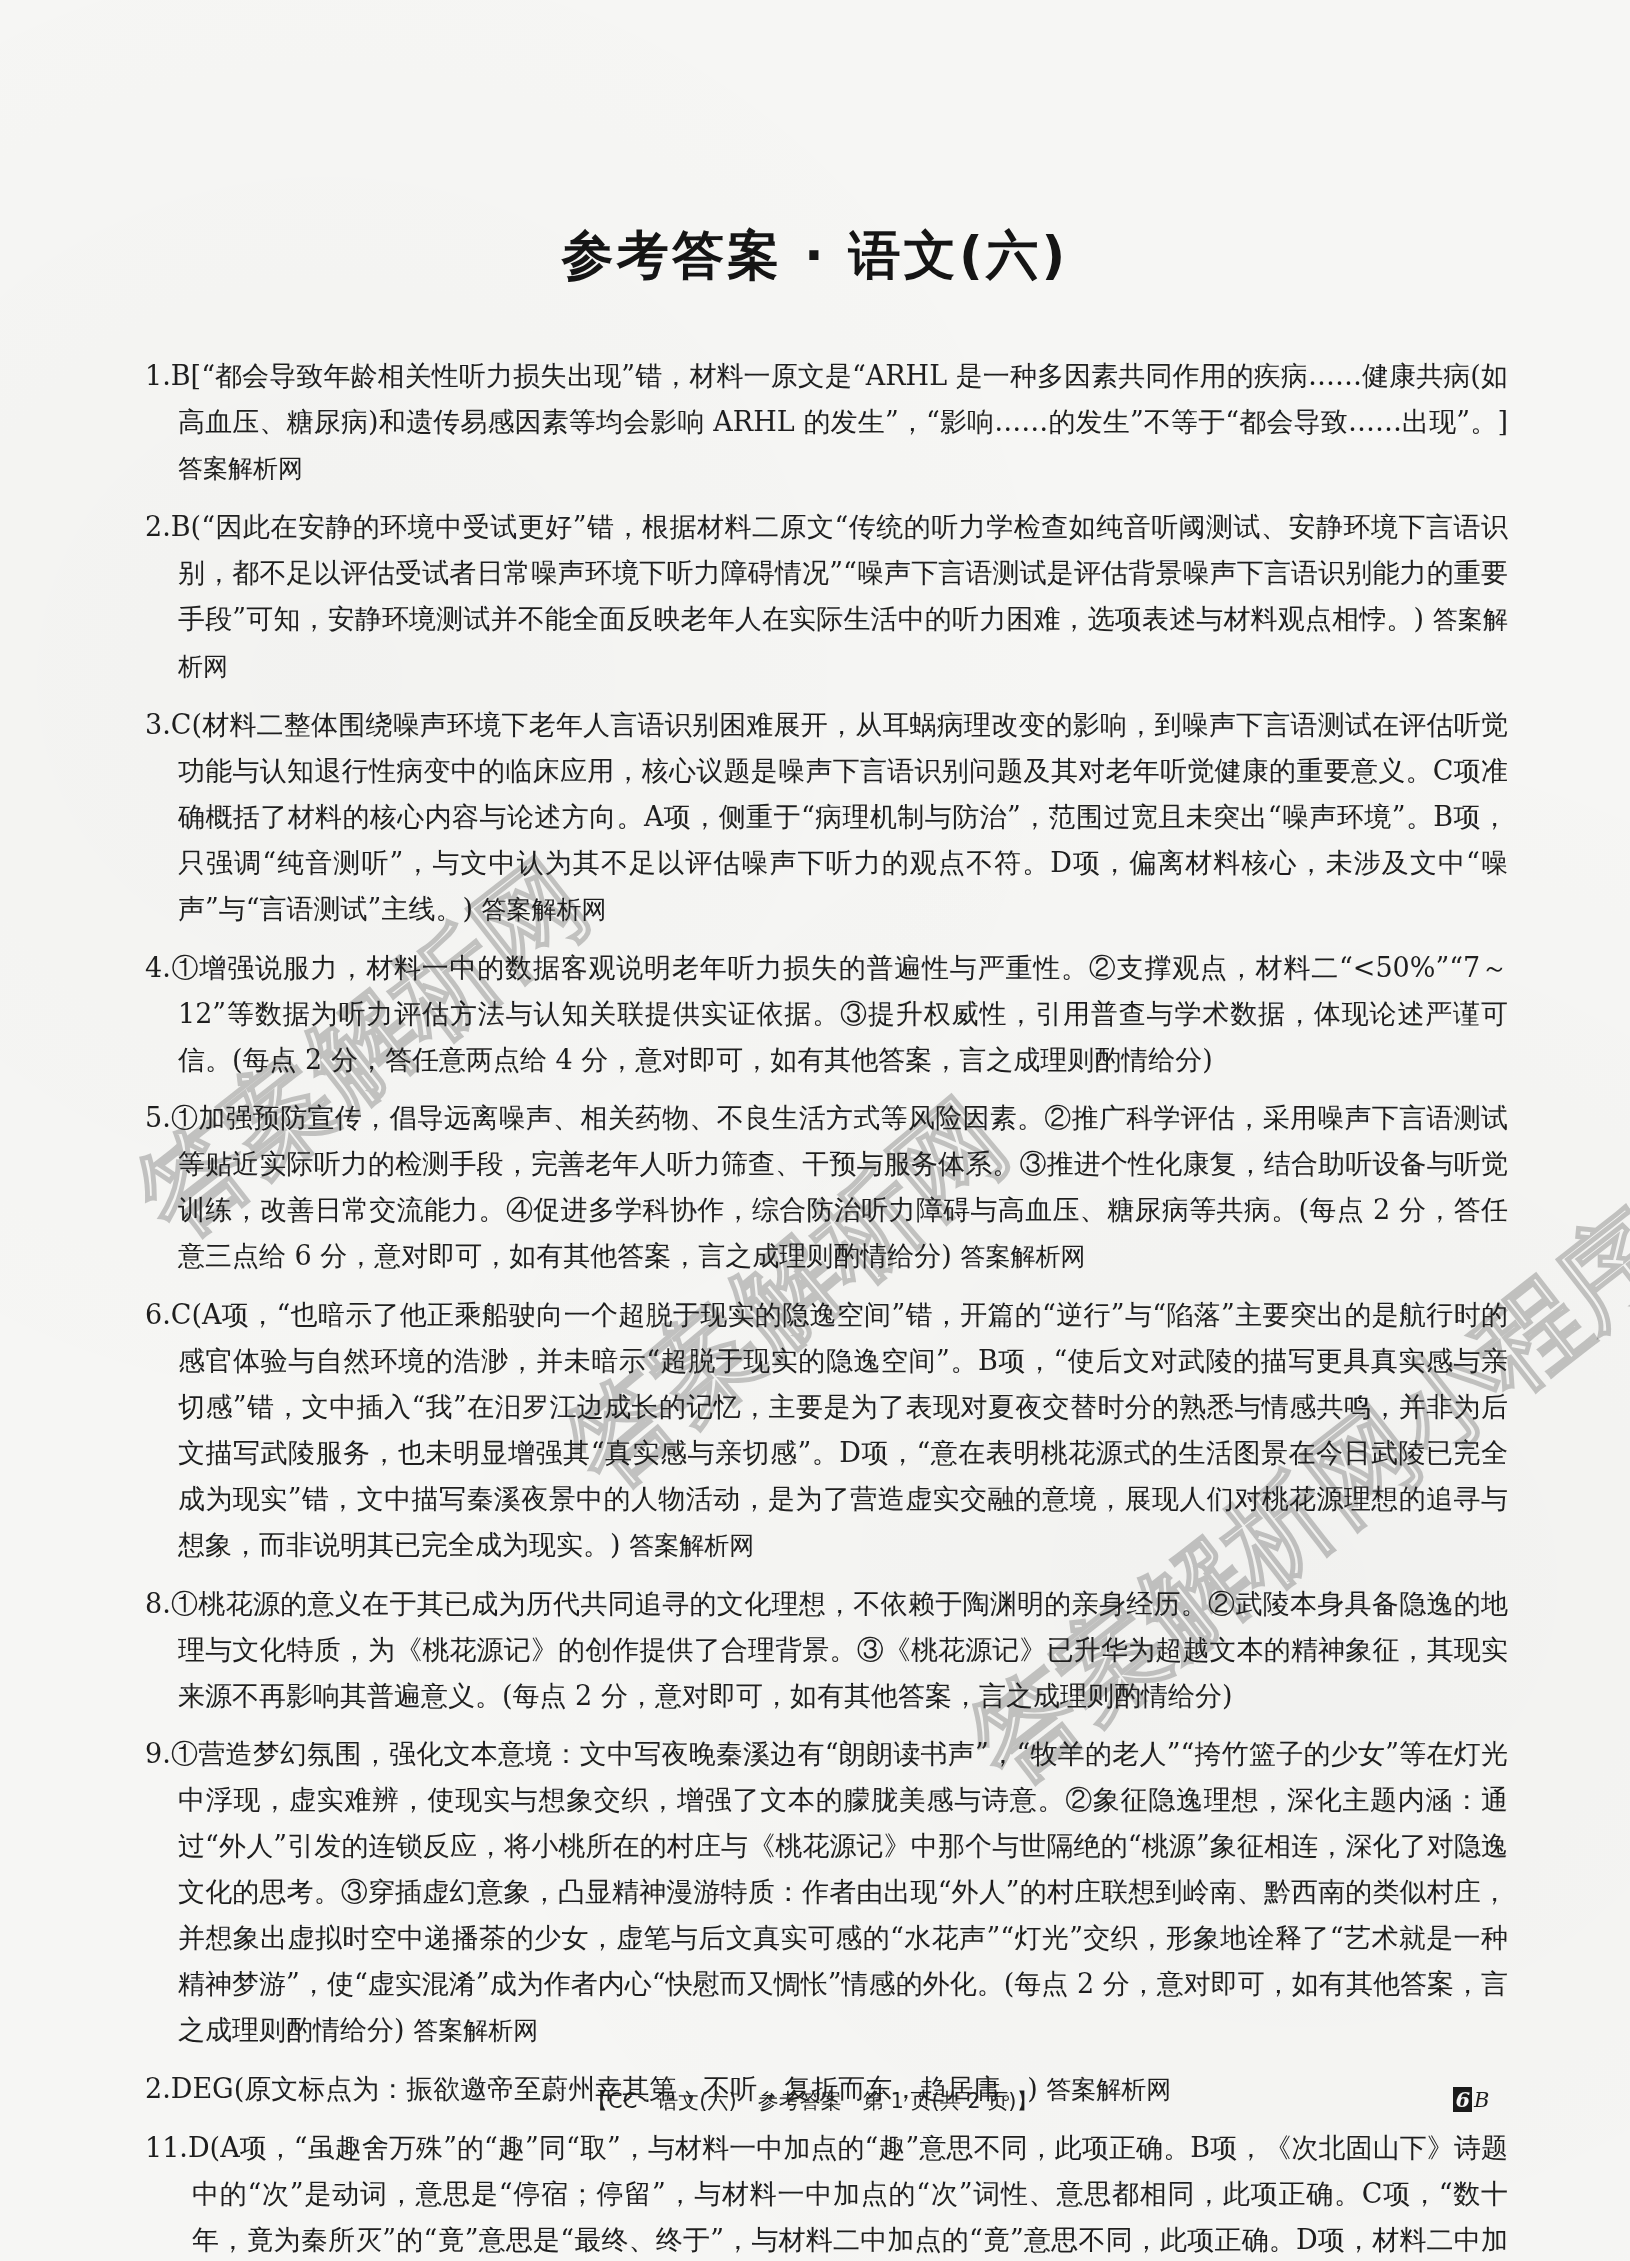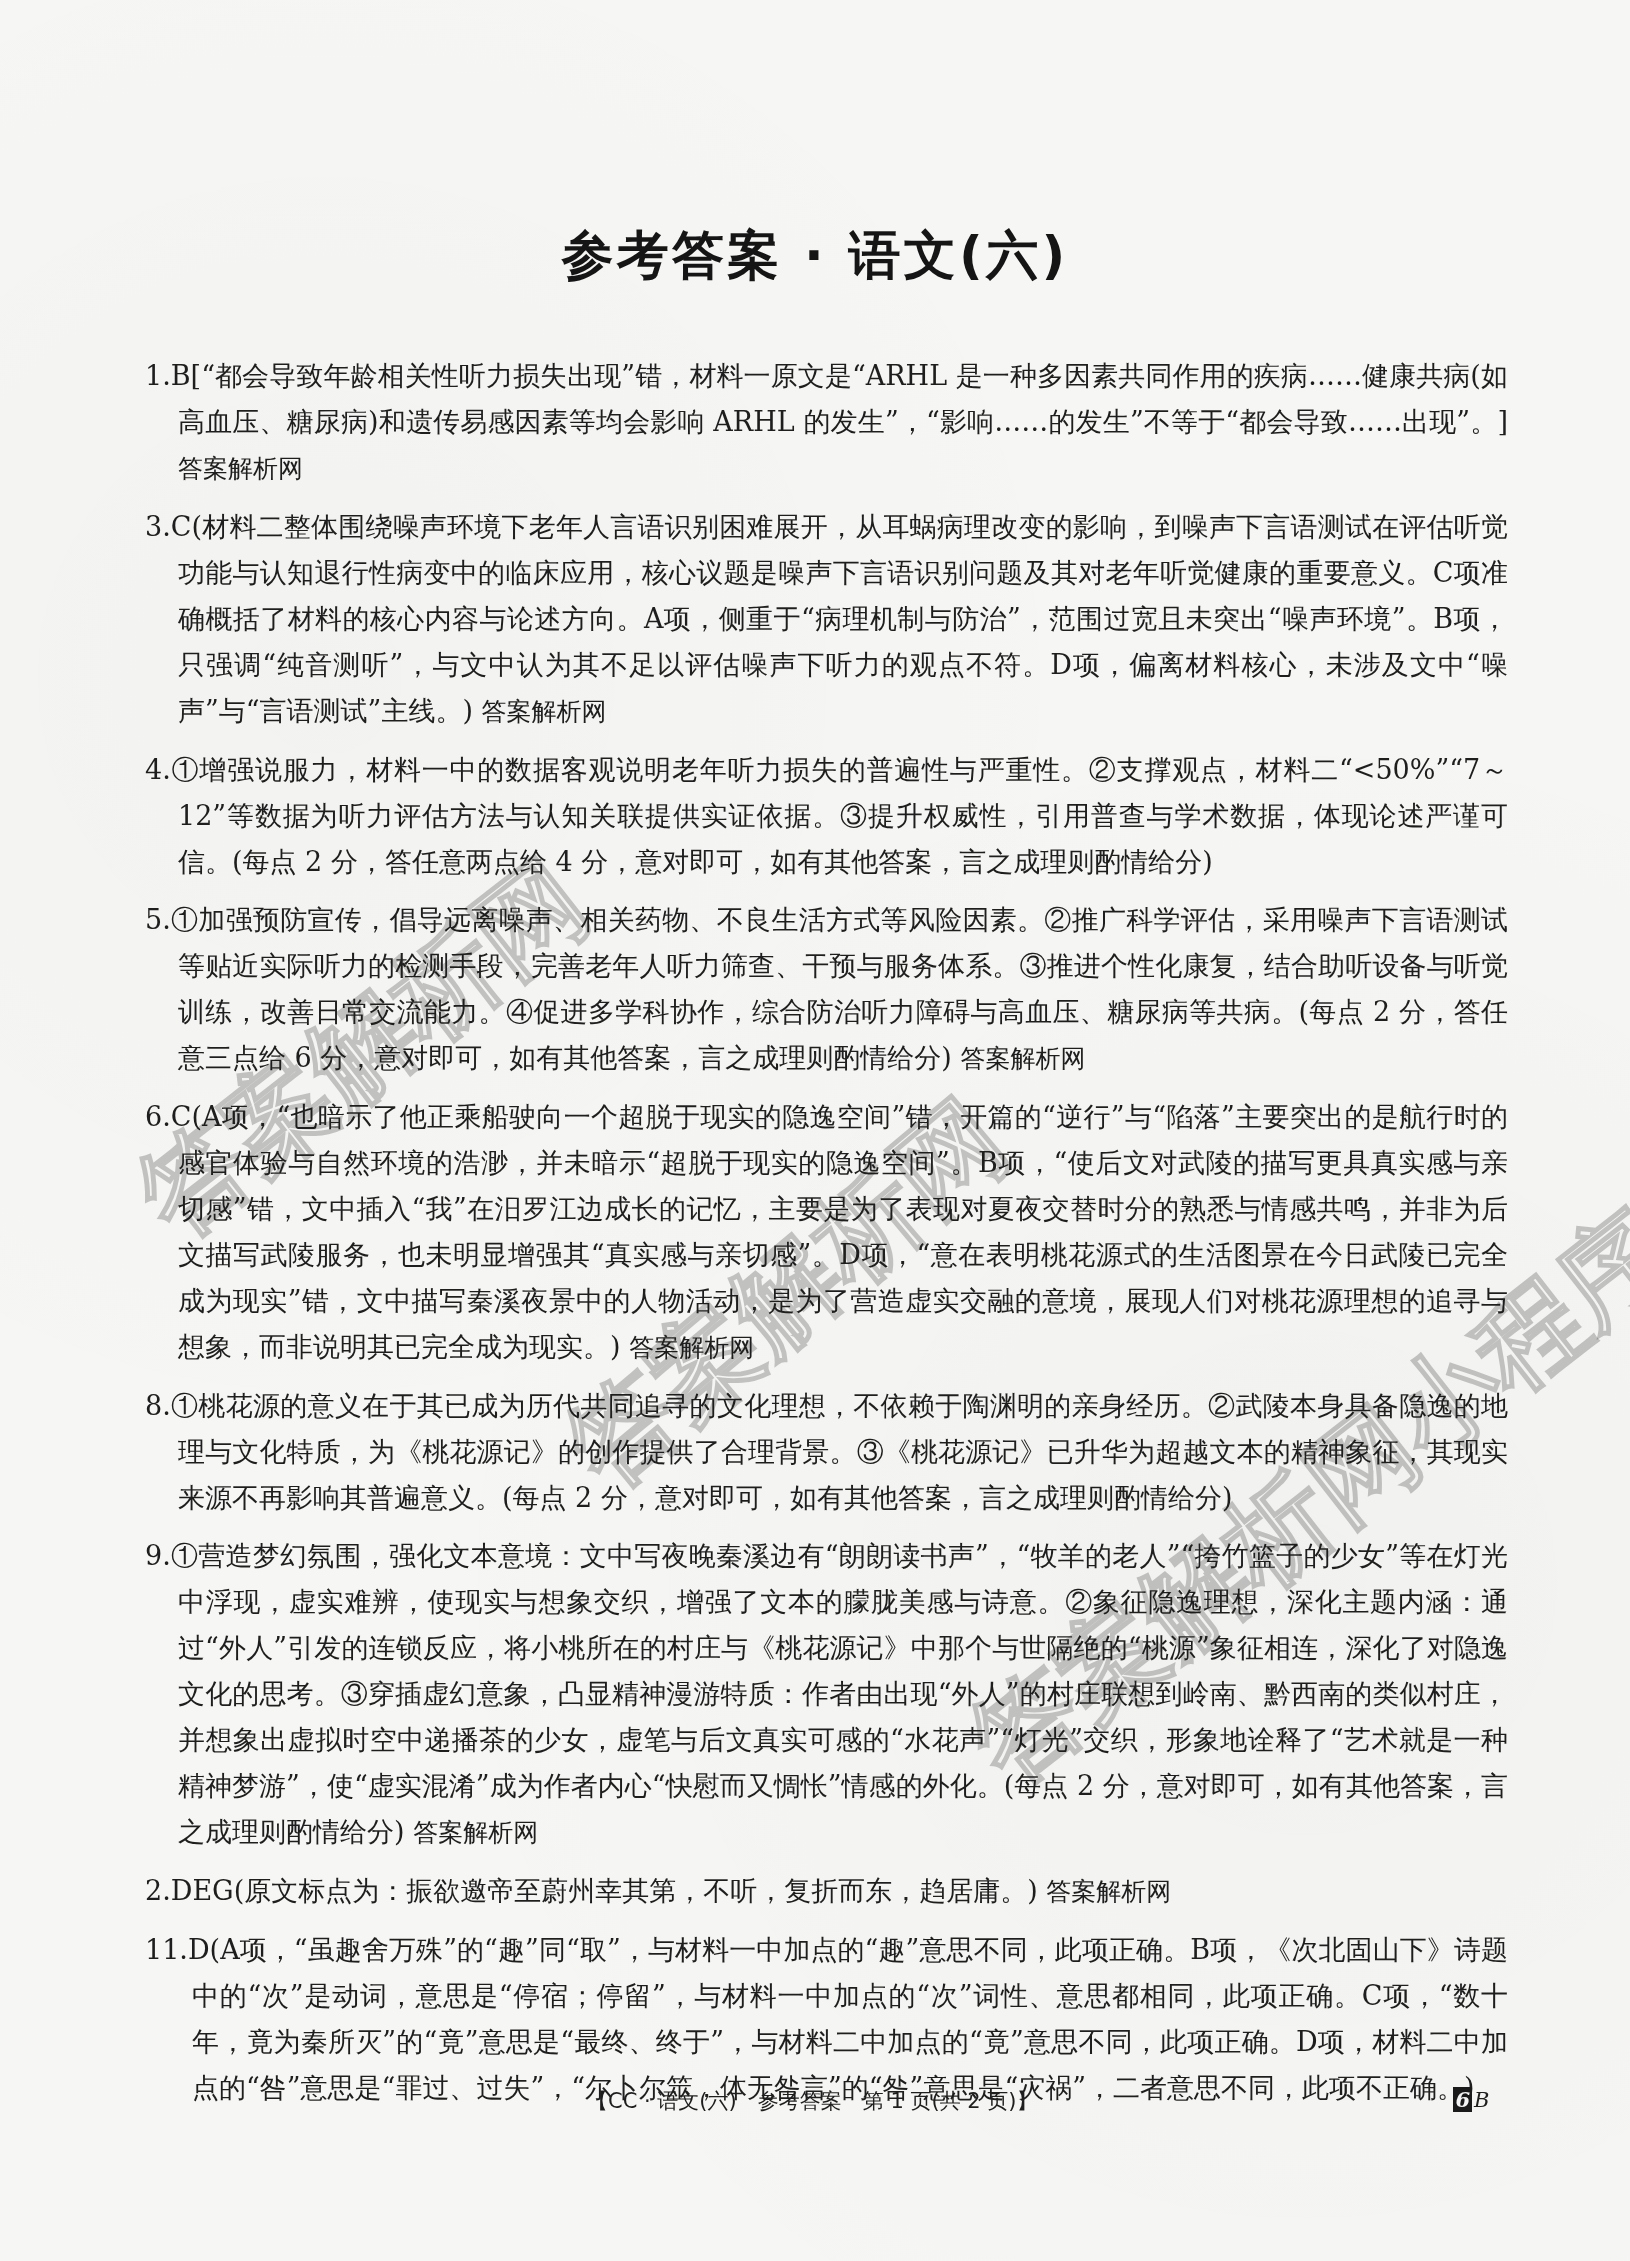--- a/index.html
+++ b/index.html
@@ -69,20 +69,24 @@
 
 <h1 class="title">参考答案 · 语文(六)</h1>
 
 <div class="content">
 
   <div class="item">
     <span>1.</span><span>B[“都会导致年龄相关性听力损失出现”错，材料一原文是“ARHL 是一种多因素共同作用的疾病……健康共病(如高血压、糖尿病)和遗传易感因素等均会影响 ARHL 的发生”，“影响……的发生”不等于“都会导致……出现”。]</span>
     <span class="tag">答案解析网</span>
   </div>
 
+  <div class="item">
+    <span>2.</span><span>B(“因此在安静的环境中受试更好”错，根据材料二原文“传统的听力学检查如纯音听阈测试、安静环境下言语识别，都不足以评估受试者日常噪声环境下听力障碍情况”“噪声下言语测试是评估背景噪声下言语识别能力的重要手段”可知，安静环境测试并不能全面反映老年人在实际生活中的听力困难，选项表述与材料观点相悖。)</span>
+    <span class="tag">答案解析网</span>
+  </div>
 
   <div class="item">
     <span>3.</span><span>C(材料二整体围绕噪声环境下老年人言语识别困难展开，从耳蜗病理改变的影响，到噪声下言语测试在评估听觉功能与认知退行性病变中的临床应用，核心议题是噪声下言语识别问题及其对老年听觉健康的重要意义。C项准确概括了材料的核心内容与论述方向。A项，侧重于“病理机制与防治”，范围过宽且未突出“噪声环境”。B项，只强调“纯音测听”，与文中认为其不足以评估噪声下听力的观点不符。D项，偏离材料核心，未涉及文中“噪声”与“言语测试”主线。)</span>
     <span class="tag">答案解析网</span>
   </div>
 
   <div class="item">
     <span>4.</span><span>①增强说服力，材料一中的数据客观说明老年听力损失的普遍性与严重性。②支撑观点，材料二“&lt;50%”“7～12”等数据为听力评估方法与认知关联提供实证依据。③提升权威性，引用普查与学术数据，体现论述严谨可信。(每点 2 分，答任意两点给 4 分，意对即可，如有其他答案，言之成理则酌情给分)</span>
   </div>
 

